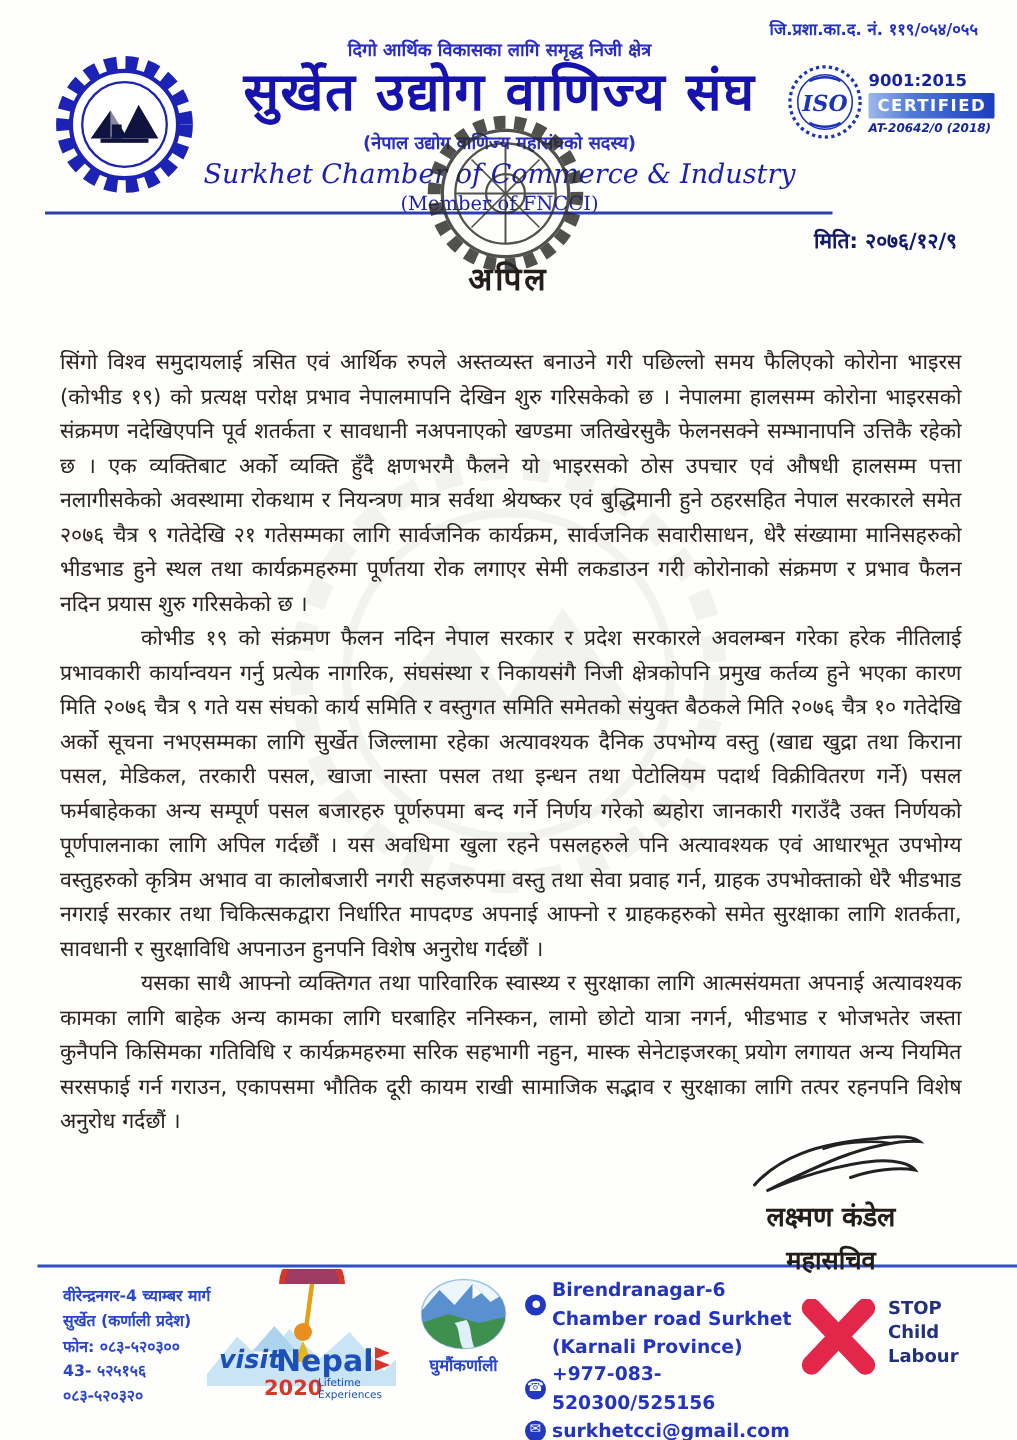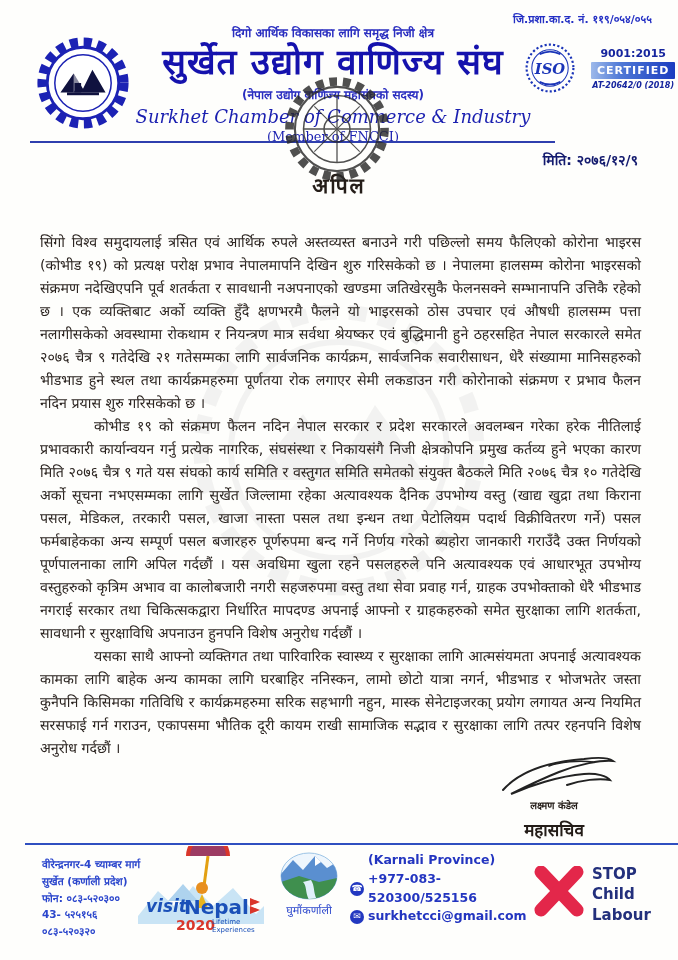--- a/index.html
+++ b/index.html
@@ -24,59 +24,59 @@
   .np-subtitle { font-size:12px; font-weight:bold; color:#2a2ec0; margin-top:1px; }
   .en-title { font-family:"DejaVu Serif", serif; font-style:italic; font-weight:normal;
               font-size:18px; color:#1a1fb0; margin-top:3px; }
   .member-line { font-family:"DejaVu Serif", serif; font-size:13px; color:#1a1fb0; margin-top:2px; }
   .header-rule { position:absolute; top:141px; left:30px; width:525px; height:2px; background:#2f3fae; }
   .date-line { position:absolute; top:150px; right:40px; font-size:14px; font-weight:bold; color:#131a6e;text-align:center; }
   .gear-watermark { position:absolute; top:70px; left:283px; width:108px; height:118px; opacity:.82; z-index:3; }
   
   .iso-badge { position:absolute; top:42px; right:14px; width:140px; display:flex; align-items:center; z-index:2; }
   .iso-circle { width:52px; height:52px; flex:0 0 52px; }
-  .iso-right { margin-left:15px; text-align:center; }
+  .iso-right { margin-left:3px; text-align:left; }
   .iso-standard { font-size:11px; font-weight:bold; color:#16259e; }
   .iso-certified {
     margin-top:2px; font-size:11px; font-weight:bold; letter-spacing:1px; color:#ffffff;
     background:linear-gradient(90deg,#9db9ea 0%,#4f79d6 35%,#1a3cc0 100%);
     padding:2px 6px; border-radius:1px;
   }
   .iso-certno { margin-top:2px; font-size:8px; font-weight:bold; font-style:italic; color:#16259e; }
   
   .appeal-title { position:absolute; top:171px; left:0; right:0; text-align:center;
                   font-size:21px; font-weight:bold; color:#241d18; letter-spacing:2px; }
   .letter-body {
     position:absolute; top:231px; left:40px; right:37px;
     font-size:14.2px; line-height:23px; text-align:justify; color:#2b2420; z-index:2;
   }
   .letter-body p.indent { text-indent:54px; }
   .page-watermark { position:absolute; top:300px; left:189px; width:300px; height:300px; opacity:.05; z-index:1; }
   
   .signature-block { position:absolute; top:752px; right:34px; width:180px; text-align:center; z-index:2; }
   .signature-ink { width:130px; height:48px; margin:0 auto -2px auto; display:block; }
-  .sig-name { font-size:10px; font-weight:bold; color:#241d18; }
+  .sig-name { font-size:18px; font-weight:bold; color:#241d18; }
   .sig-role { font-size:17px; font-weight:bold; color:#241d18; margin-top:6px; }
   
   .footer-rule { position:absolute; top:843px; left:25px; right:0; height:2px; background:#2f4fc0; }
   .footer-address { position:absolute; top:856px; left:42px; font-size:10.5px; font-weight:bold;
                     color:#2b46cc; line-height:1.6; z-index:2; }
   .visit-nepal { position:absolute; top:846px; left:138px; width:126px; height:100px; z-index:3; }
   .ghumi-logo { position:absolute; top:852px; left:268px; width:82px; text-align:center; z-index:2; }
-  .ghumi-text { font-size:11px; font-weight:normal; color:#2b46cc; margin-top:-2px; }
+  .ghumi-text { font-size:11px; font-weight:bold; color:#2b46cc; margin-top:-2px; }
   .contact-block { position:absolute; top:851px; left:350px; width:190px; font-size:12.5px; font-weight:bold;
                    color:#2335c0; line-height:1.5; z-index:2; }
   .contact-row { display:flex; align-items:center; }
   .cicon { display:inline-flex; width:14px; height:14px; flex:0 0 14px; border-radius:50%;
            background:#2238c0; color:#fff; font-size:9px; align-items:center; justify-content:center;
            margin-right:4px; }
   .cicon .dot { width:5px; height:5px; border-radius:50%; background:#fff; }
   .karnali-sub { margin-left:18px; }
   .stop-x { position:absolute; top:866px; left:533px; width:52px; height:52px; z-index:2; }
-  .stop-text { position:absolute; top:864px; left:592px; font-size:15px; font-weight:bold;
+  .stop-text { position:absolute; top:864px; left:592px; font-size:12px; font-weight:bold;
                color:#23307c; line-height:1.35; z-index:2; }
 </style>
 </head>
 <body>
 
 <div class="page">
 
   <svg class="page-watermark" viewBox="0 0 100 100">
     <circle cx="50" cy="50" r="46" fill="none" stroke="#333" stroke-width="5" stroke-dasharray="6 4"></circle>
     <circle cx="50" cy="50" r="36" fill="none" stroke="#333" stroke-width="2"></circle>
@@ -199,20 +199,26 @@
         <path d="M2 22 L14 8 L24 18 L36 4 L48 16 L58 10 L58 48 L2 48 Z" fill="#5a8fd0"></path>
         <path d="M36 4 L42 10 L36 14 Z" fill="#ffffff"></path>
         <path d="M2 30 L20 24 L40 30 L58 26 L58 48 L2 48 Z" fill="#3f8f4e"></path>
         <path d="M24 30 C28 34 26 40 30 48 L38 48 C34 40 36 34 32 28 Z" fill="#dff0fa"></path>
       </g>
     </svg>
     <div class="ghumi-text">घुमौंकर्णाली</div>
   </div>
 
   <div class="contact-block">
+    <div class="contact-row">
+      <span class="cicon">
+          <span class="dot"></span>
+        </span>
+      <span>Birendranagar-6 Chamber road Surkhet</span>
+    </div>
     <div class="karnali-sub">(Karnali Province)</div>
     <div class="contact-row">
       <span class="cicon">☎</span>
       <span>+977-083-520300/525156</span>
     </div>
     <div class="contact-row">
       <span class="cicon">✉</span>
       <span>surkhetcci@gmail.com</span>
     </div>
 

